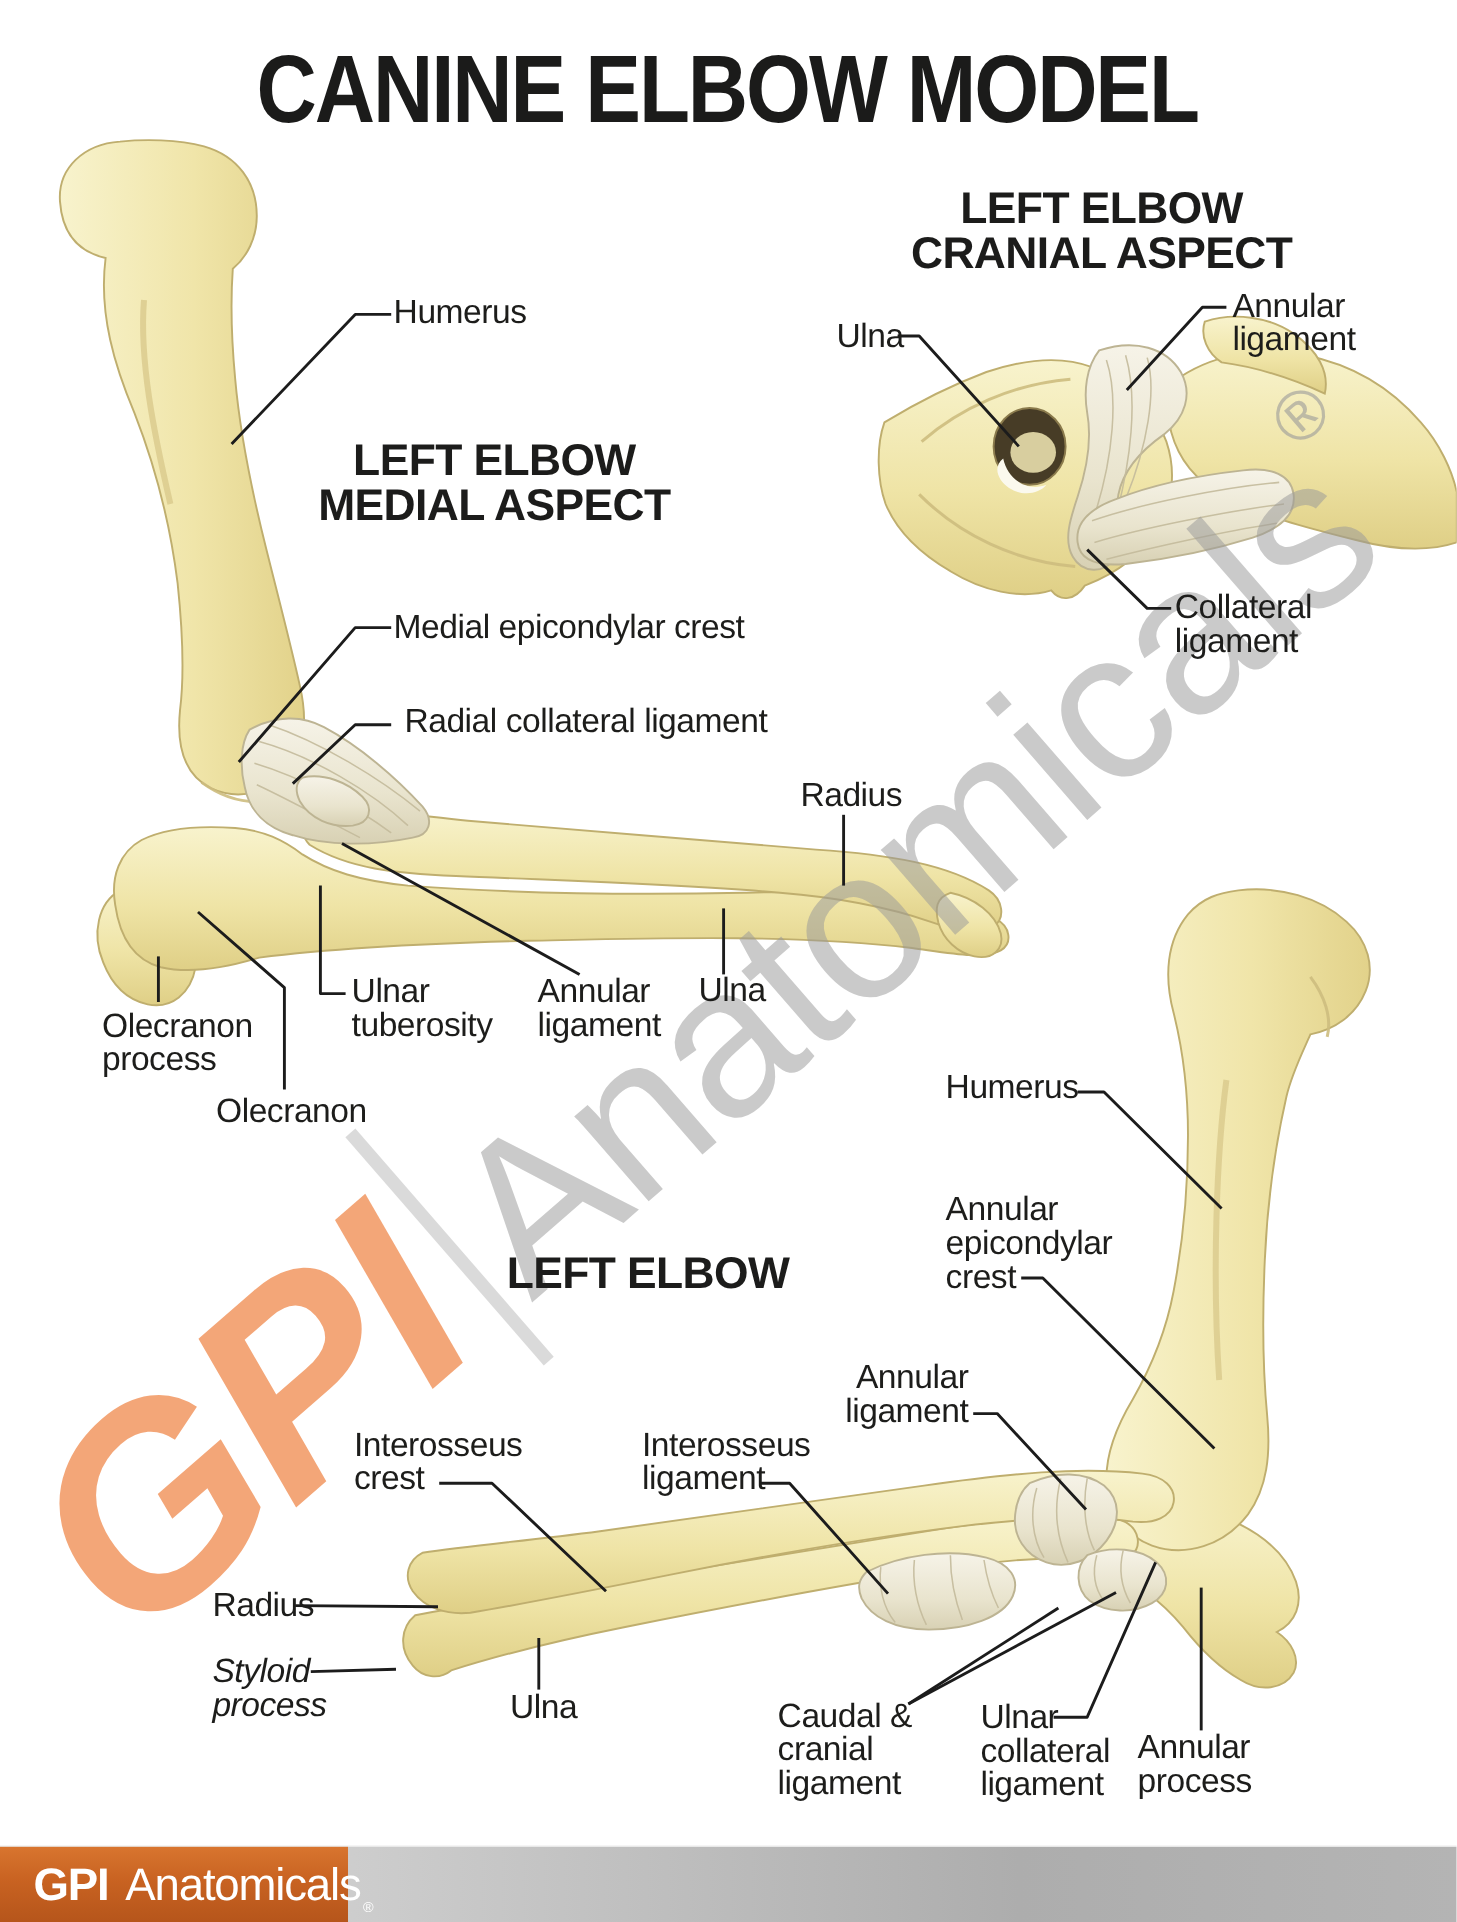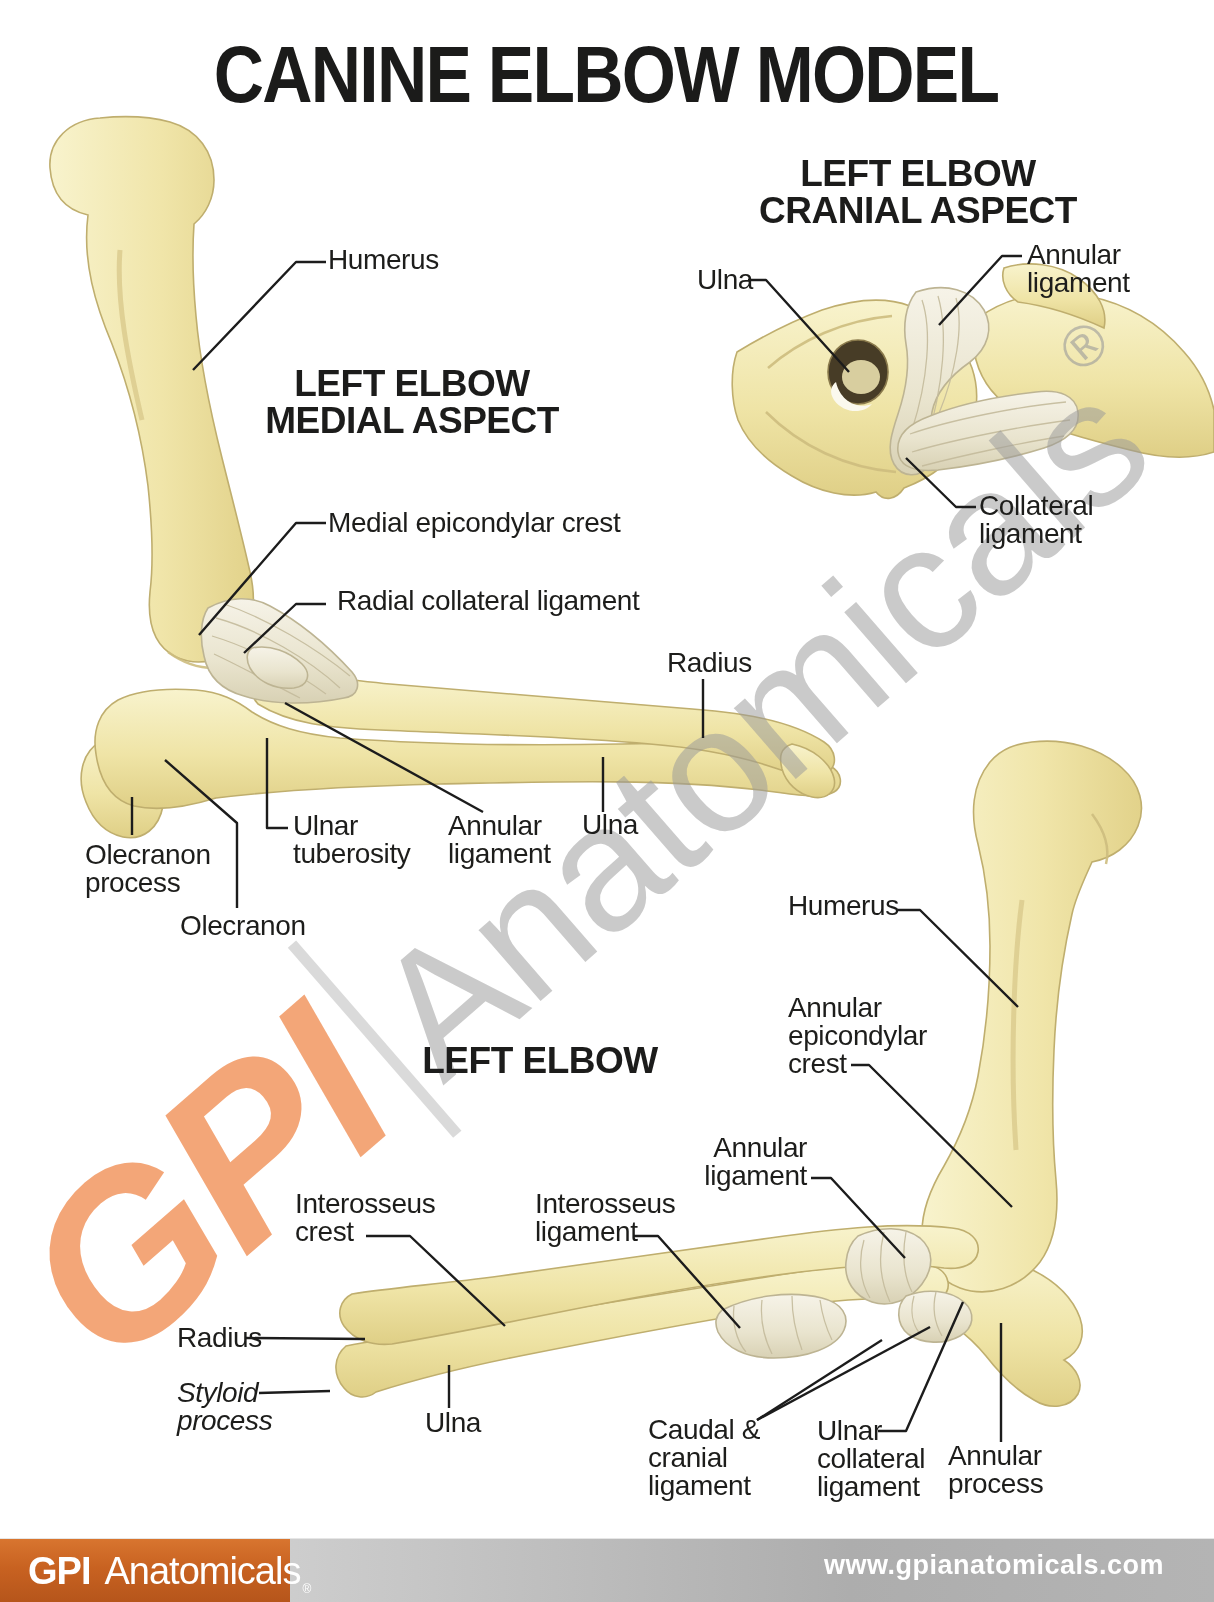--- a/index.html
+++ b/index.html
@@ -284,17 +284,16 @@
     </div>
 
   <div class="footer">
     <div class="footer-logo">
       <span class="fl-brand">GPI</span>
       <span class="fl-bar"></span>
       <span class="fl-suffix">Anatomicals</span>
       <span class="fl-reg">®</span>
     </div>
     <div class="footer-right">
-      <div class="fr-site">www.gpianatomicals.com</div>
     </div>
   </div>
 
 </div>
 
 </body></html>

